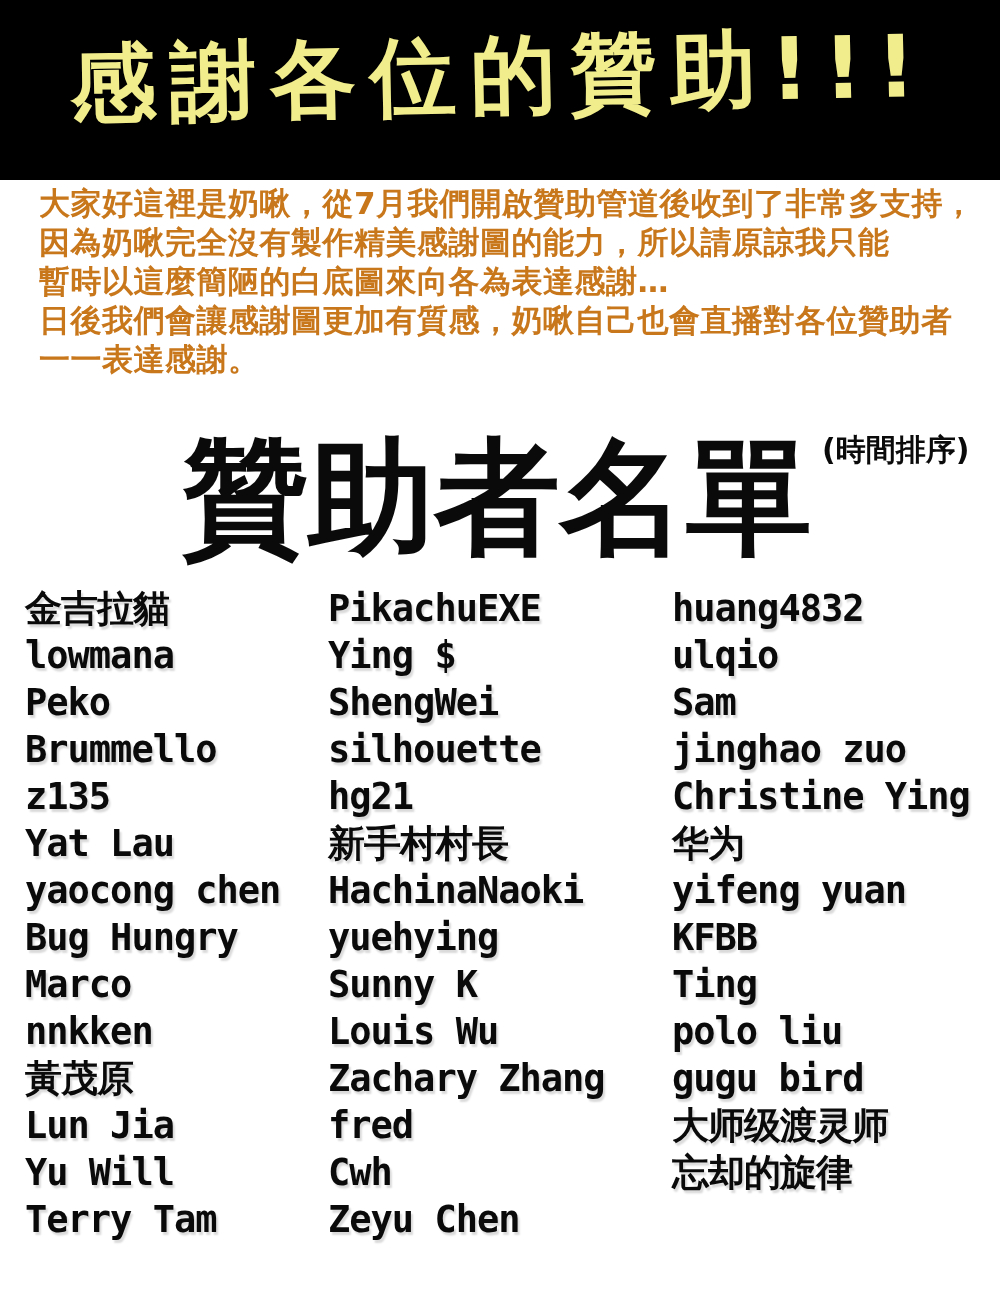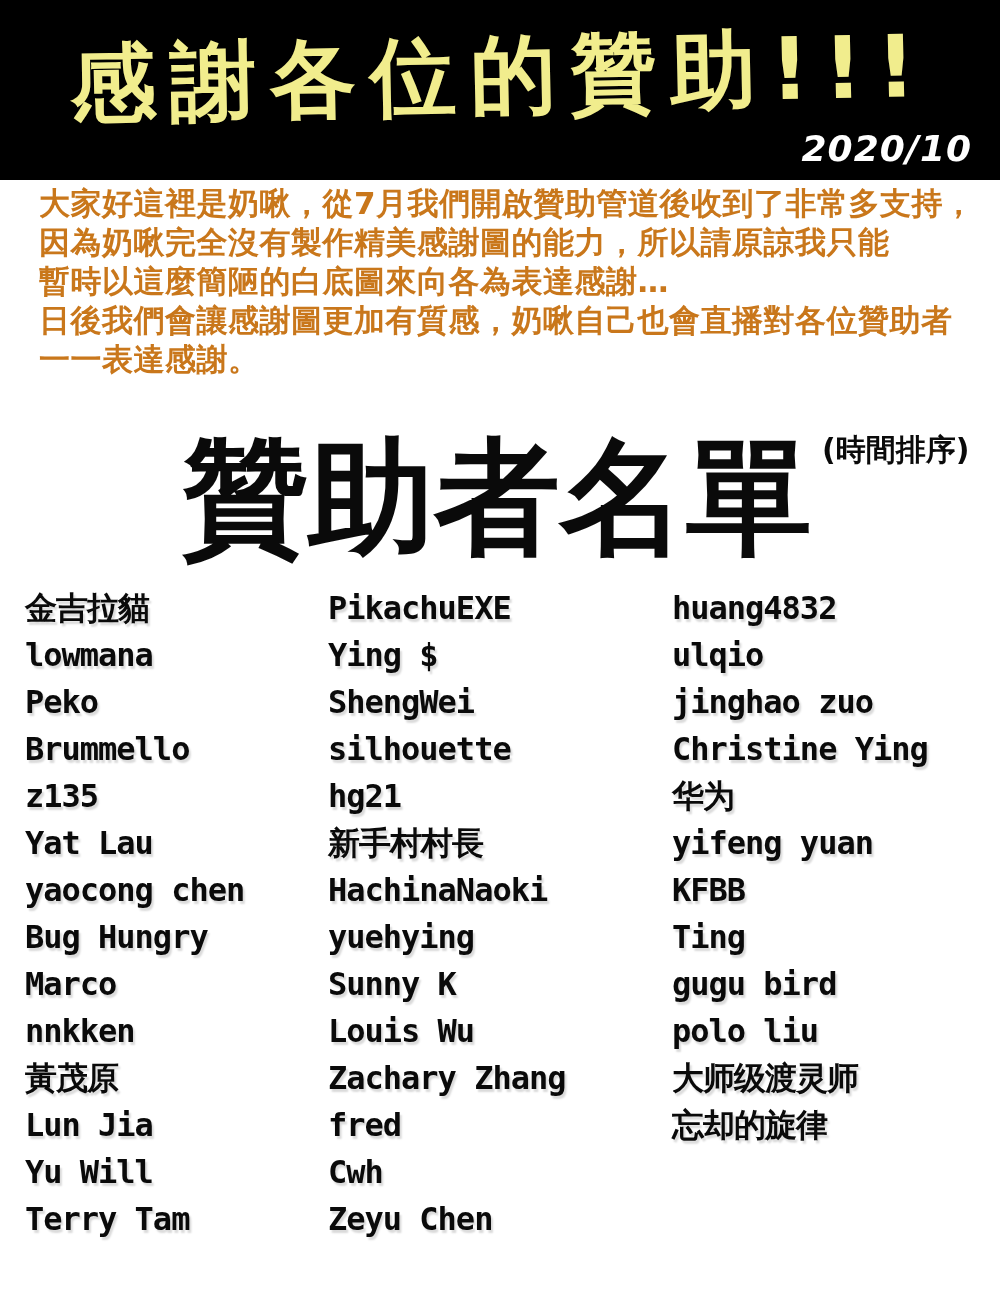--- a/index.html
+++ b/index.html
@@ -97,37 +97,36 @@
   .col{
     position:absolute;
     top:0;
   }
   .col-1{left:25px;}
   .col-2{left:328px;}
   .col-3{left:672px;}
   .name-item{
     font-family:"DejaVu Sans Mono", monospace;
     font-weight:bold;
-    font-size:32px;
+    font-size:37px;
     letter-spacing:-1px;
     line-height:47px;
     height:47px;
     color:var(--text-color);
     white-space:nowrap;
     text-shadow:2px 3px 2px rgba(0,0,0,0.15);
   }
 </style>
 </head>
 <body>
 
 <div class="page">
 
   <header class="banner">
     <div class="banner-title">感謝各位的贊助!!!</div>
-    <div class="banner-date">2020/10</div>
   </header>
 
   <section class="intro">
       <div class="intro-line">大家好這裡是奶啾，從7月我們開啟贊助管道後收到了非常多支持，</div>
       <div class="intro-line">因為奶啾完全沒有製作精美感謝圖的能力，所以請原諒我只能</div>
       <div class="intro-line">暫時以這麼簡陋的白底圖來向各為表達感謝…</div>
       <div class="intro-line">日後我們會讓感謝圖更加有質感，奶啾自己也會直播對各位贊助者</div>
       <div class="intro-line">一一表達感謝。</div>
     </section>
 
@@ -165,26 +164,27 @@
         <div class="name-item">Sunny K</div>
         <div class="name-item">Louis Wu</div>
         <div class="name-item">Zachary Zhang</div>
         <div class="name-item">fred</div>
         <div class="name-item">Cwh</div>
         <div class="name-item">Zeyu Chen</div>
       </div>
     <div class="col col-3">
         <div class="name-item">huang4832</div>
         <div class="name-item">ulqio</div>
+        <div class="name-item">Sam</div>
         <div class="name-item">jinghao zuo</div>
         <div class="name-item">Christine Ying</div>
         <div class="name-item">华为</div>
         <div class="name-item">yifeng yuan</div>
         <div class="name-item">KFBB</div>
         <div class="name-item">Ting</div>
+        <div class="name-item">polo liu</div>
         <div class="name-item">gugu bird</div>
-        <div class="name-item">polo liu</div>
         <div class="name-item">大师级渡灵师</div>
         <div class="name-item">忘却的旋律</div>
       </div>
   </div>
 
 </div>
 
 </body></html>

